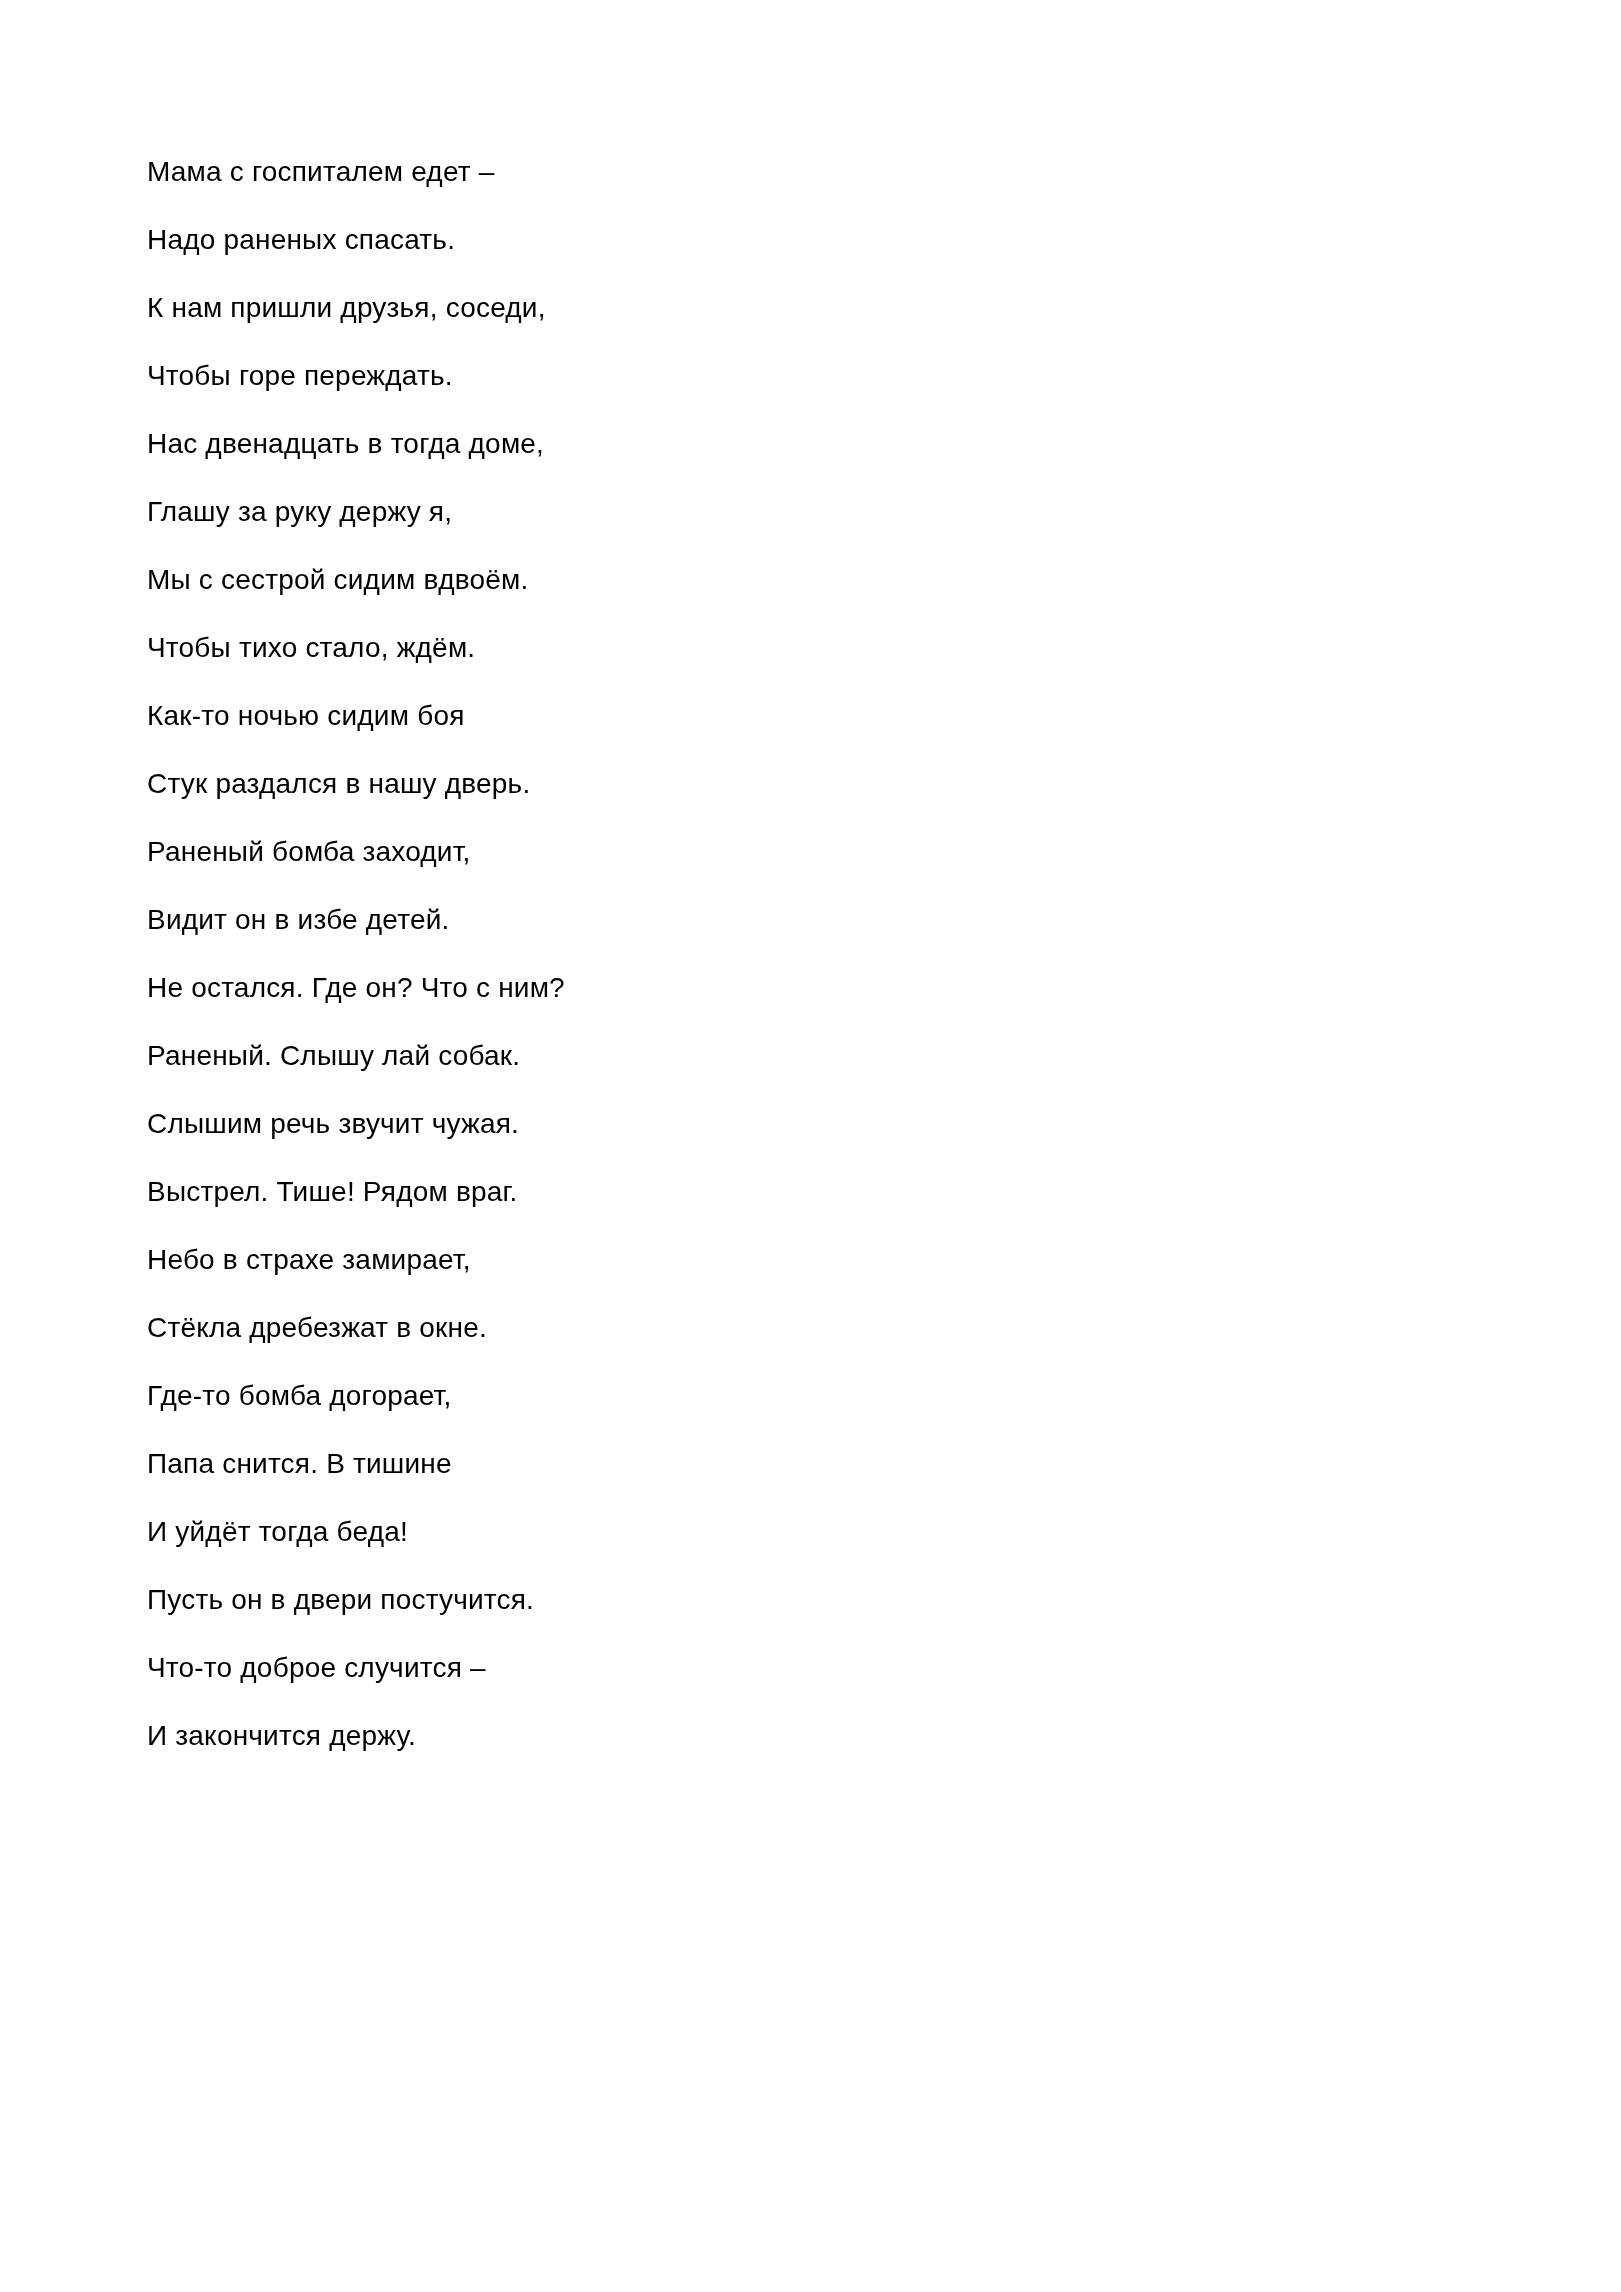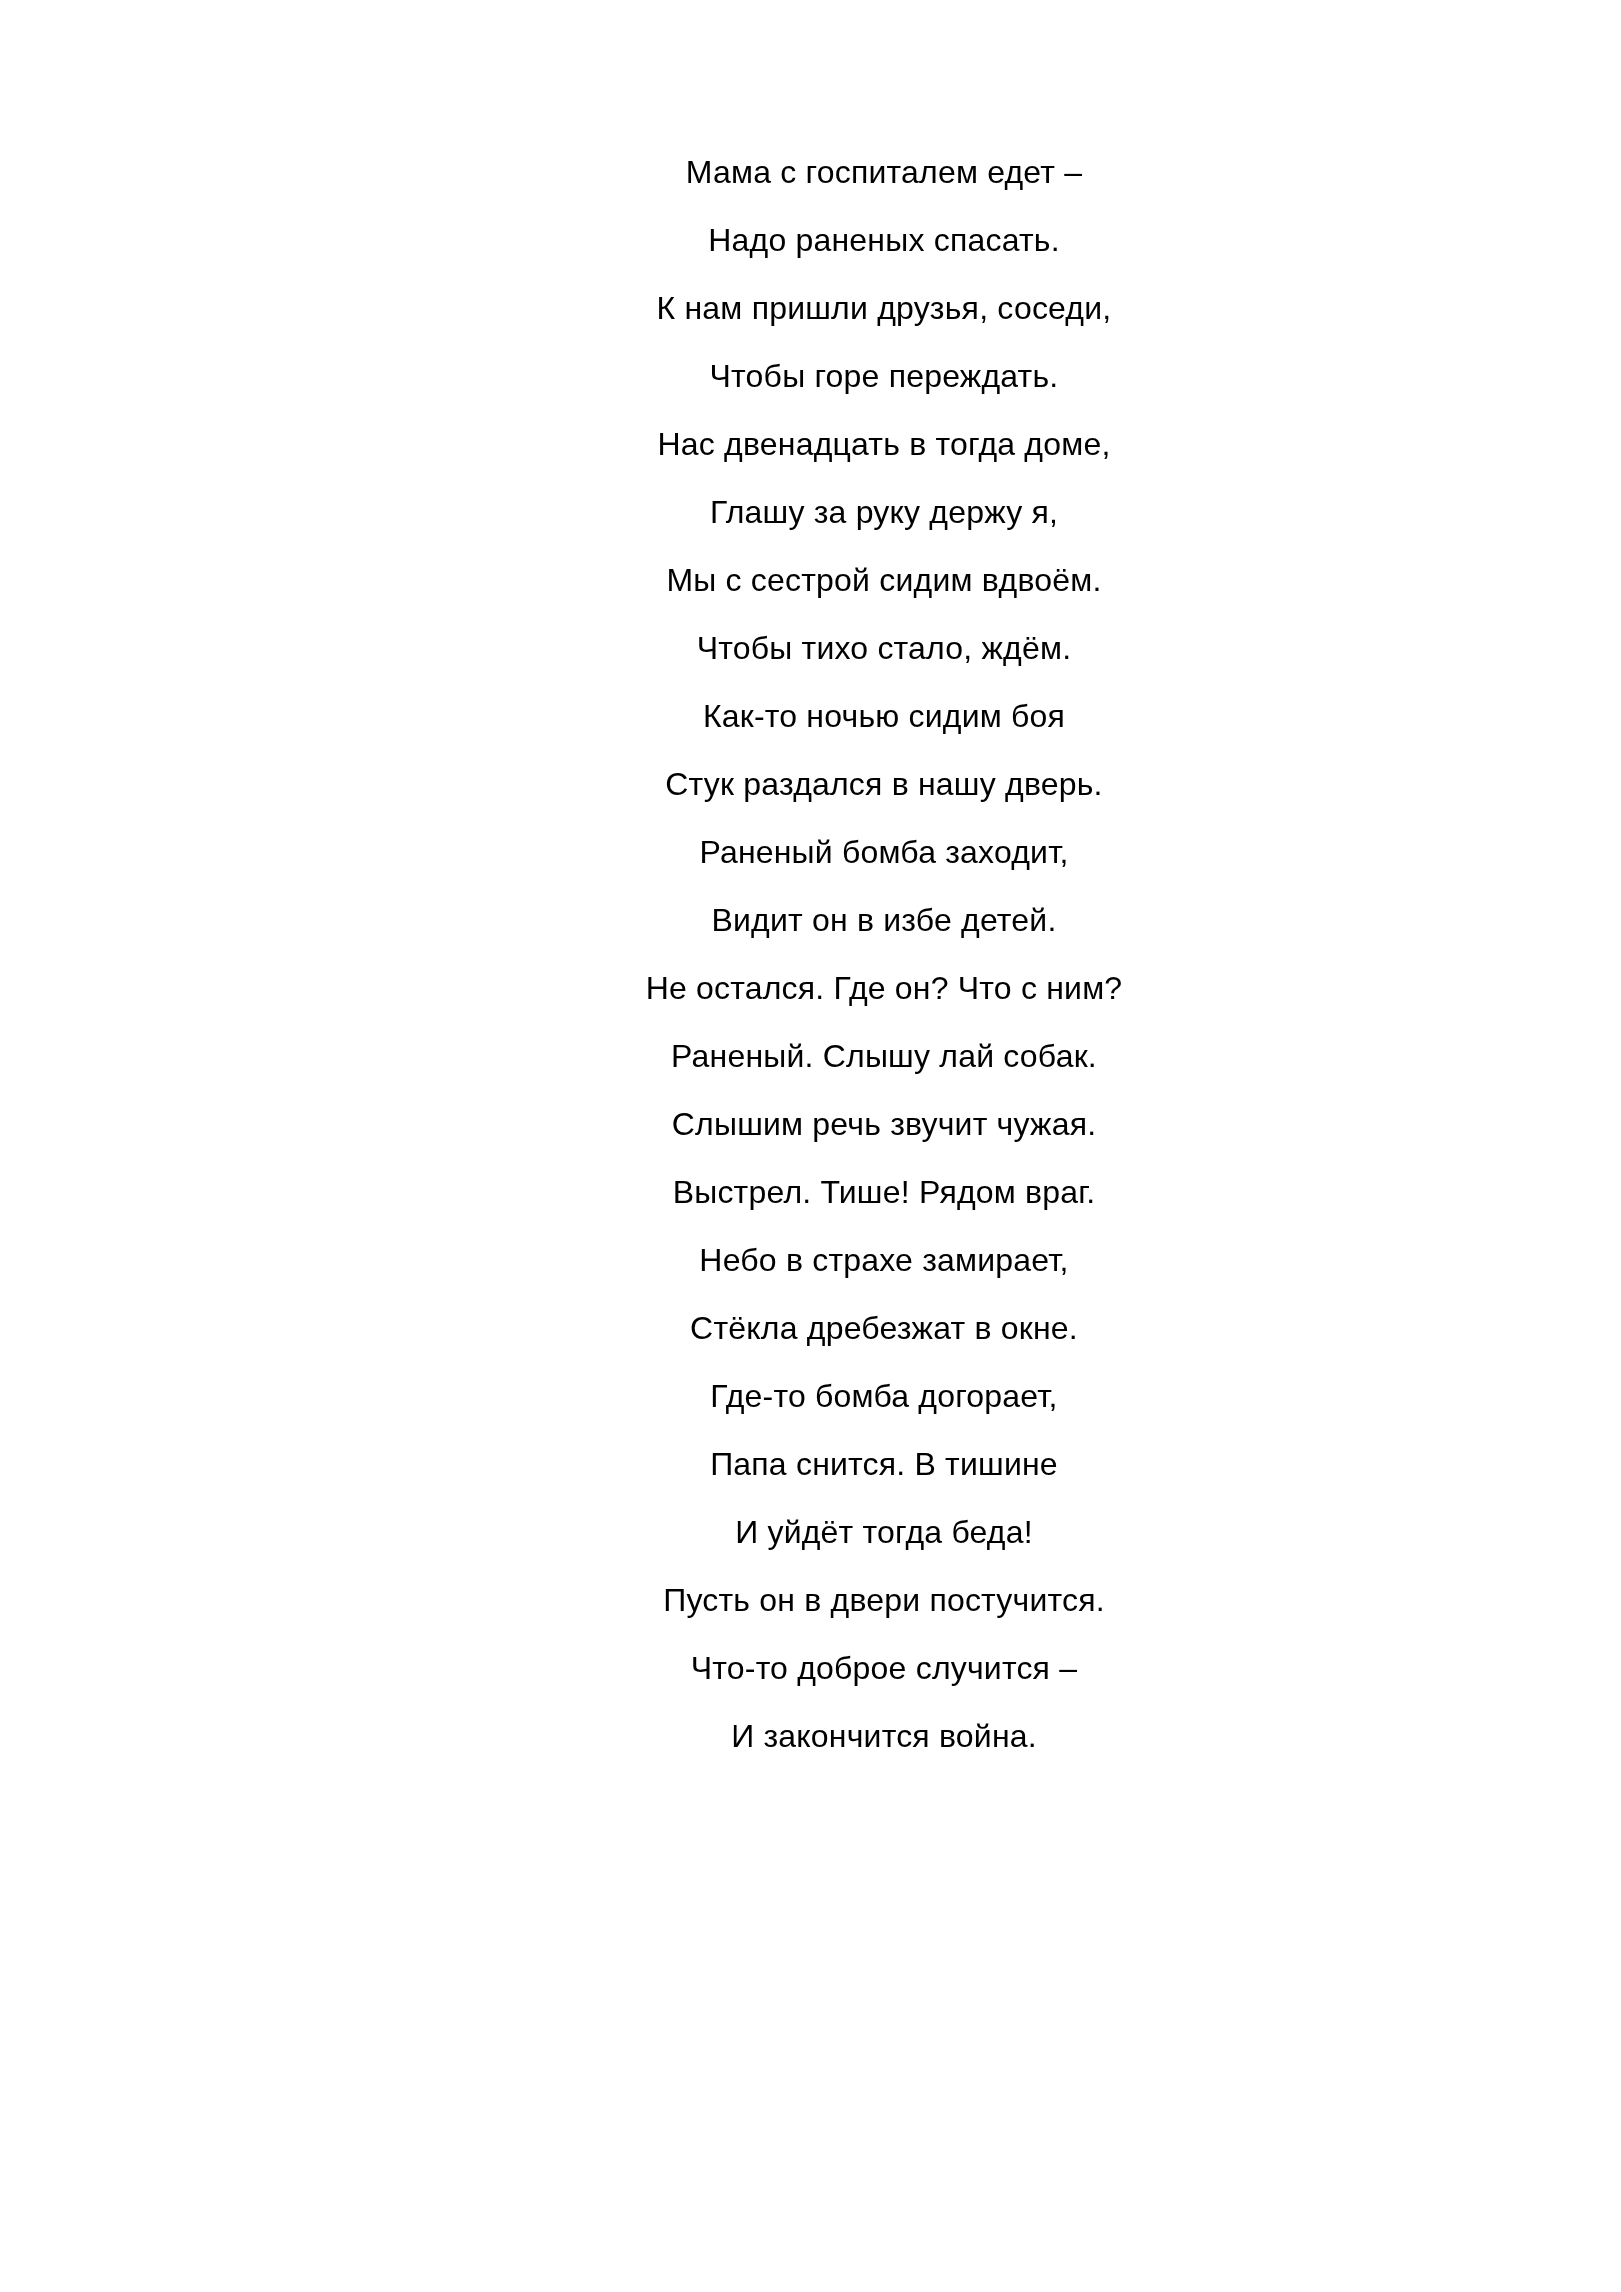--- a/index.html
+++ b/index.html
@@ -17,23 +17,22 @@
   .page {
     position: absolute;
     inset: 0;
     background: #ffffff;
   }
   .poem {
     position: absolute;
     top: 138px;
     left: 147px;
     right: 0;
-    text-align: center;
     color: #000000;
-    font-size: 32px;
+    font-size: 28px;
     line-height: 68px;
     font-weight: 400;
     letter-spacing: 0.2px;
   }
   .poem .line {
     white-space: pre;
   }
 </style>
 </head>
 <body>
@@ -56,16 +55,16 @@
       <div class="line">Раненый. Слышу лай собак.</div>
       <div class="line">Слышим речь звучит чужая.</div>
       <div class="line">Выстрел. Тише! Рядом враг.</div>
       <div class="line">Небо в страхе замирает,</div>
       <div class="line">Стёкла дребезжат в окне.</div>
       <div class="line">Где-то бомба догорает,</div>
       <div class="line">Папа снится. В тишине</div>
       <div class="line">И уйдёт тогда беда!</div>
       <div class="line">Пусть он в двери постучится.</div>
       <div class="line">Что-то доброе случится –</div>
-      <div class="line">И закончится война.</div>
+      <div class="line">И закончится держу.</div>
     </div>
 </div>
 
 
 </body></html>

